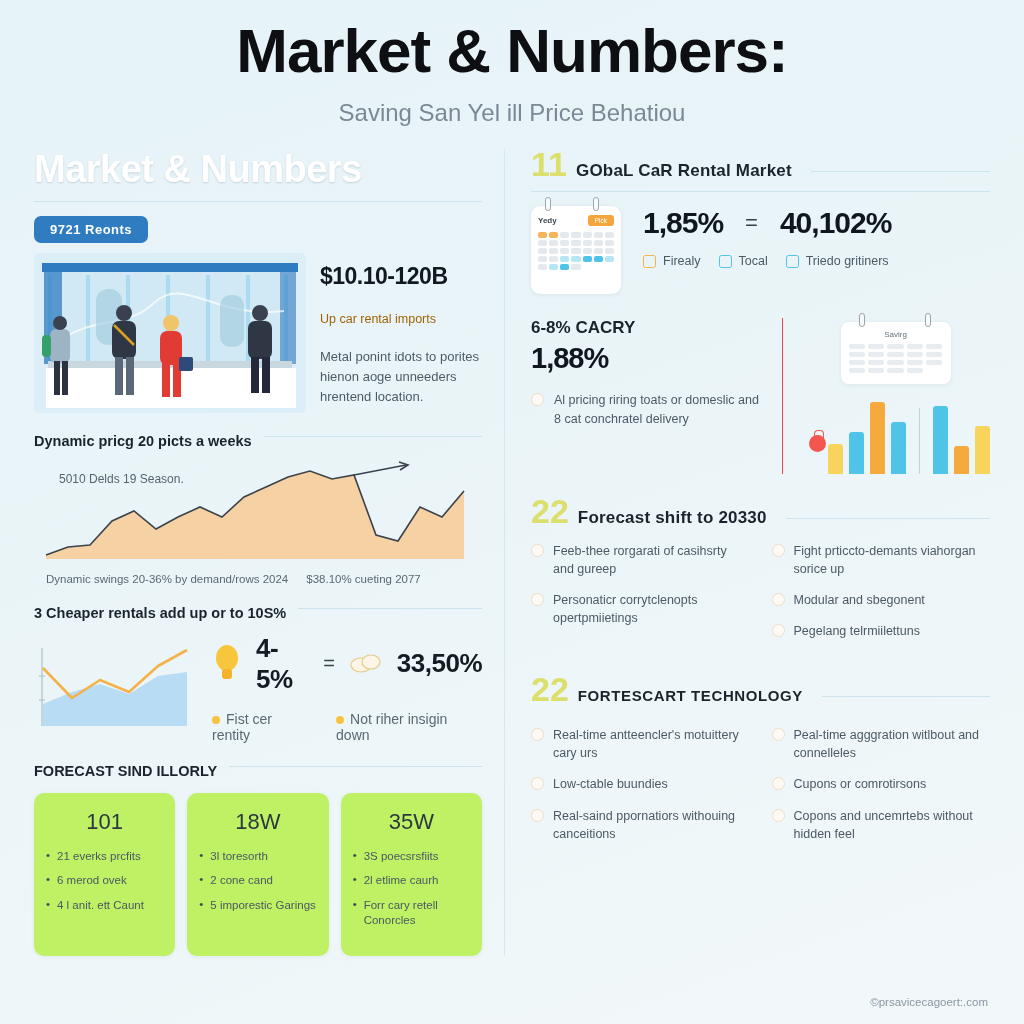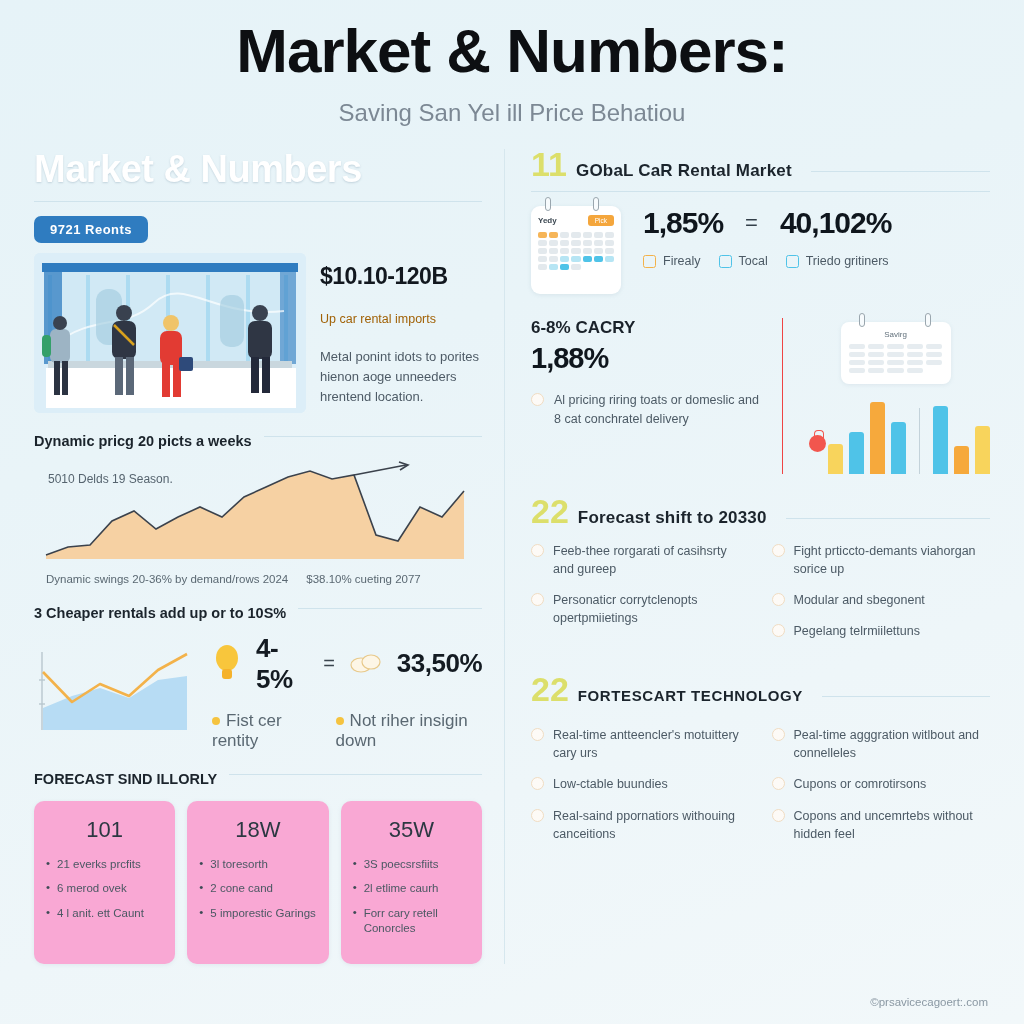--- a/index.html
+++ b/index.html
@@ -59,45 +59,45 @@
   .sec-line { flex: 1; height: 1px; background: #cfe3ec; margin-left: 10px; position: relative; top: -4px; }
 
   .blk { margin-top: 20px; }
   .blk-title { font-size: 14.5px; font-weight: bold; color: #1b242c; }
   .blk-head { display: flex; align-items: center; }
   .blk-head .sec-line { margin-left: 12px; }
 
   
   .area-wrap { position: relative; margin-top: 10px; height: 108px; }
   .area-note {
-    position: absolute; left: 14px; top: 12px; font-size: 12px;
+    position: absolute; left: 25px; top: 12px; font-size: 12px;
     color: #56646f; line-height: 1.45; z-index: 3;
   }
   .chart-caption {
     display: flex; gap: 18px; font-size: 11.5px; color: #5a6872; margin-top: 6px; padding-left: 12px;
   }
 
   
   .cheap-row { display: flex; align-items: center; gap: 18px; margin-top: 12px; }
   .mini-chart { width: 160px; height: 92px; position: relative; }
   .cheap-stats { flex: 1; }
   .cheap-nums { display: flex; align-items: center; gap: 14px; }
   .cheap-nums .n { font-size: 26px; font-weight: bold; color: #141b22; letter-spacing: -.5px; }
   .cheap-nums .eq { font-size: 20px; color: #3a454e; }
   .bulb, .cloud { display: inline-block; position: relative; }
-  .cheap-legend { display: flex; gap: 24px; margin-top: 16px; font-size: 17px; color: #5a6872; }
+  .cheap-legend { display: flex; gap: 24px; margin-top: 16px; font-size: 14px; color: #5a6872; }
   .cheap-legend .dot {
     display: inline-block; width: 8px; height: 8px; border-radius: 50%;
     background: #f5c33f; margin-right: 6px; vertical-align: middle;
   }
 
   
   .cards { display: flex; gap: 12px; margin-top: 14px; }
   .card {
-    flex: 1; background: #f9a8d4; border-radius: 10px; padding: 16px 12px 18px 12px;
+    flex: 1; background: #bef264; border-radius: 10px; padding: 16px 12px 18px 12px;
     box-shadow: 0 1px 4px rgba(120,150,170,.13);
   }
   .card .num { font-size: 22px; color: #2b3views; color: #2c3842; text-align: center; margin-bottom: 14px; }
   .card ul { list-style: none; }
   .card li {
     font-size: 11.5px; color: #4b5863; line-height: 1.35; margin-bottom: 9px;
     padding-left: 11px; position: relative;
   }
   .card li::before {
     content: "•"; position: absolute; left: 0; top: -1px; color: #3d4a55;

